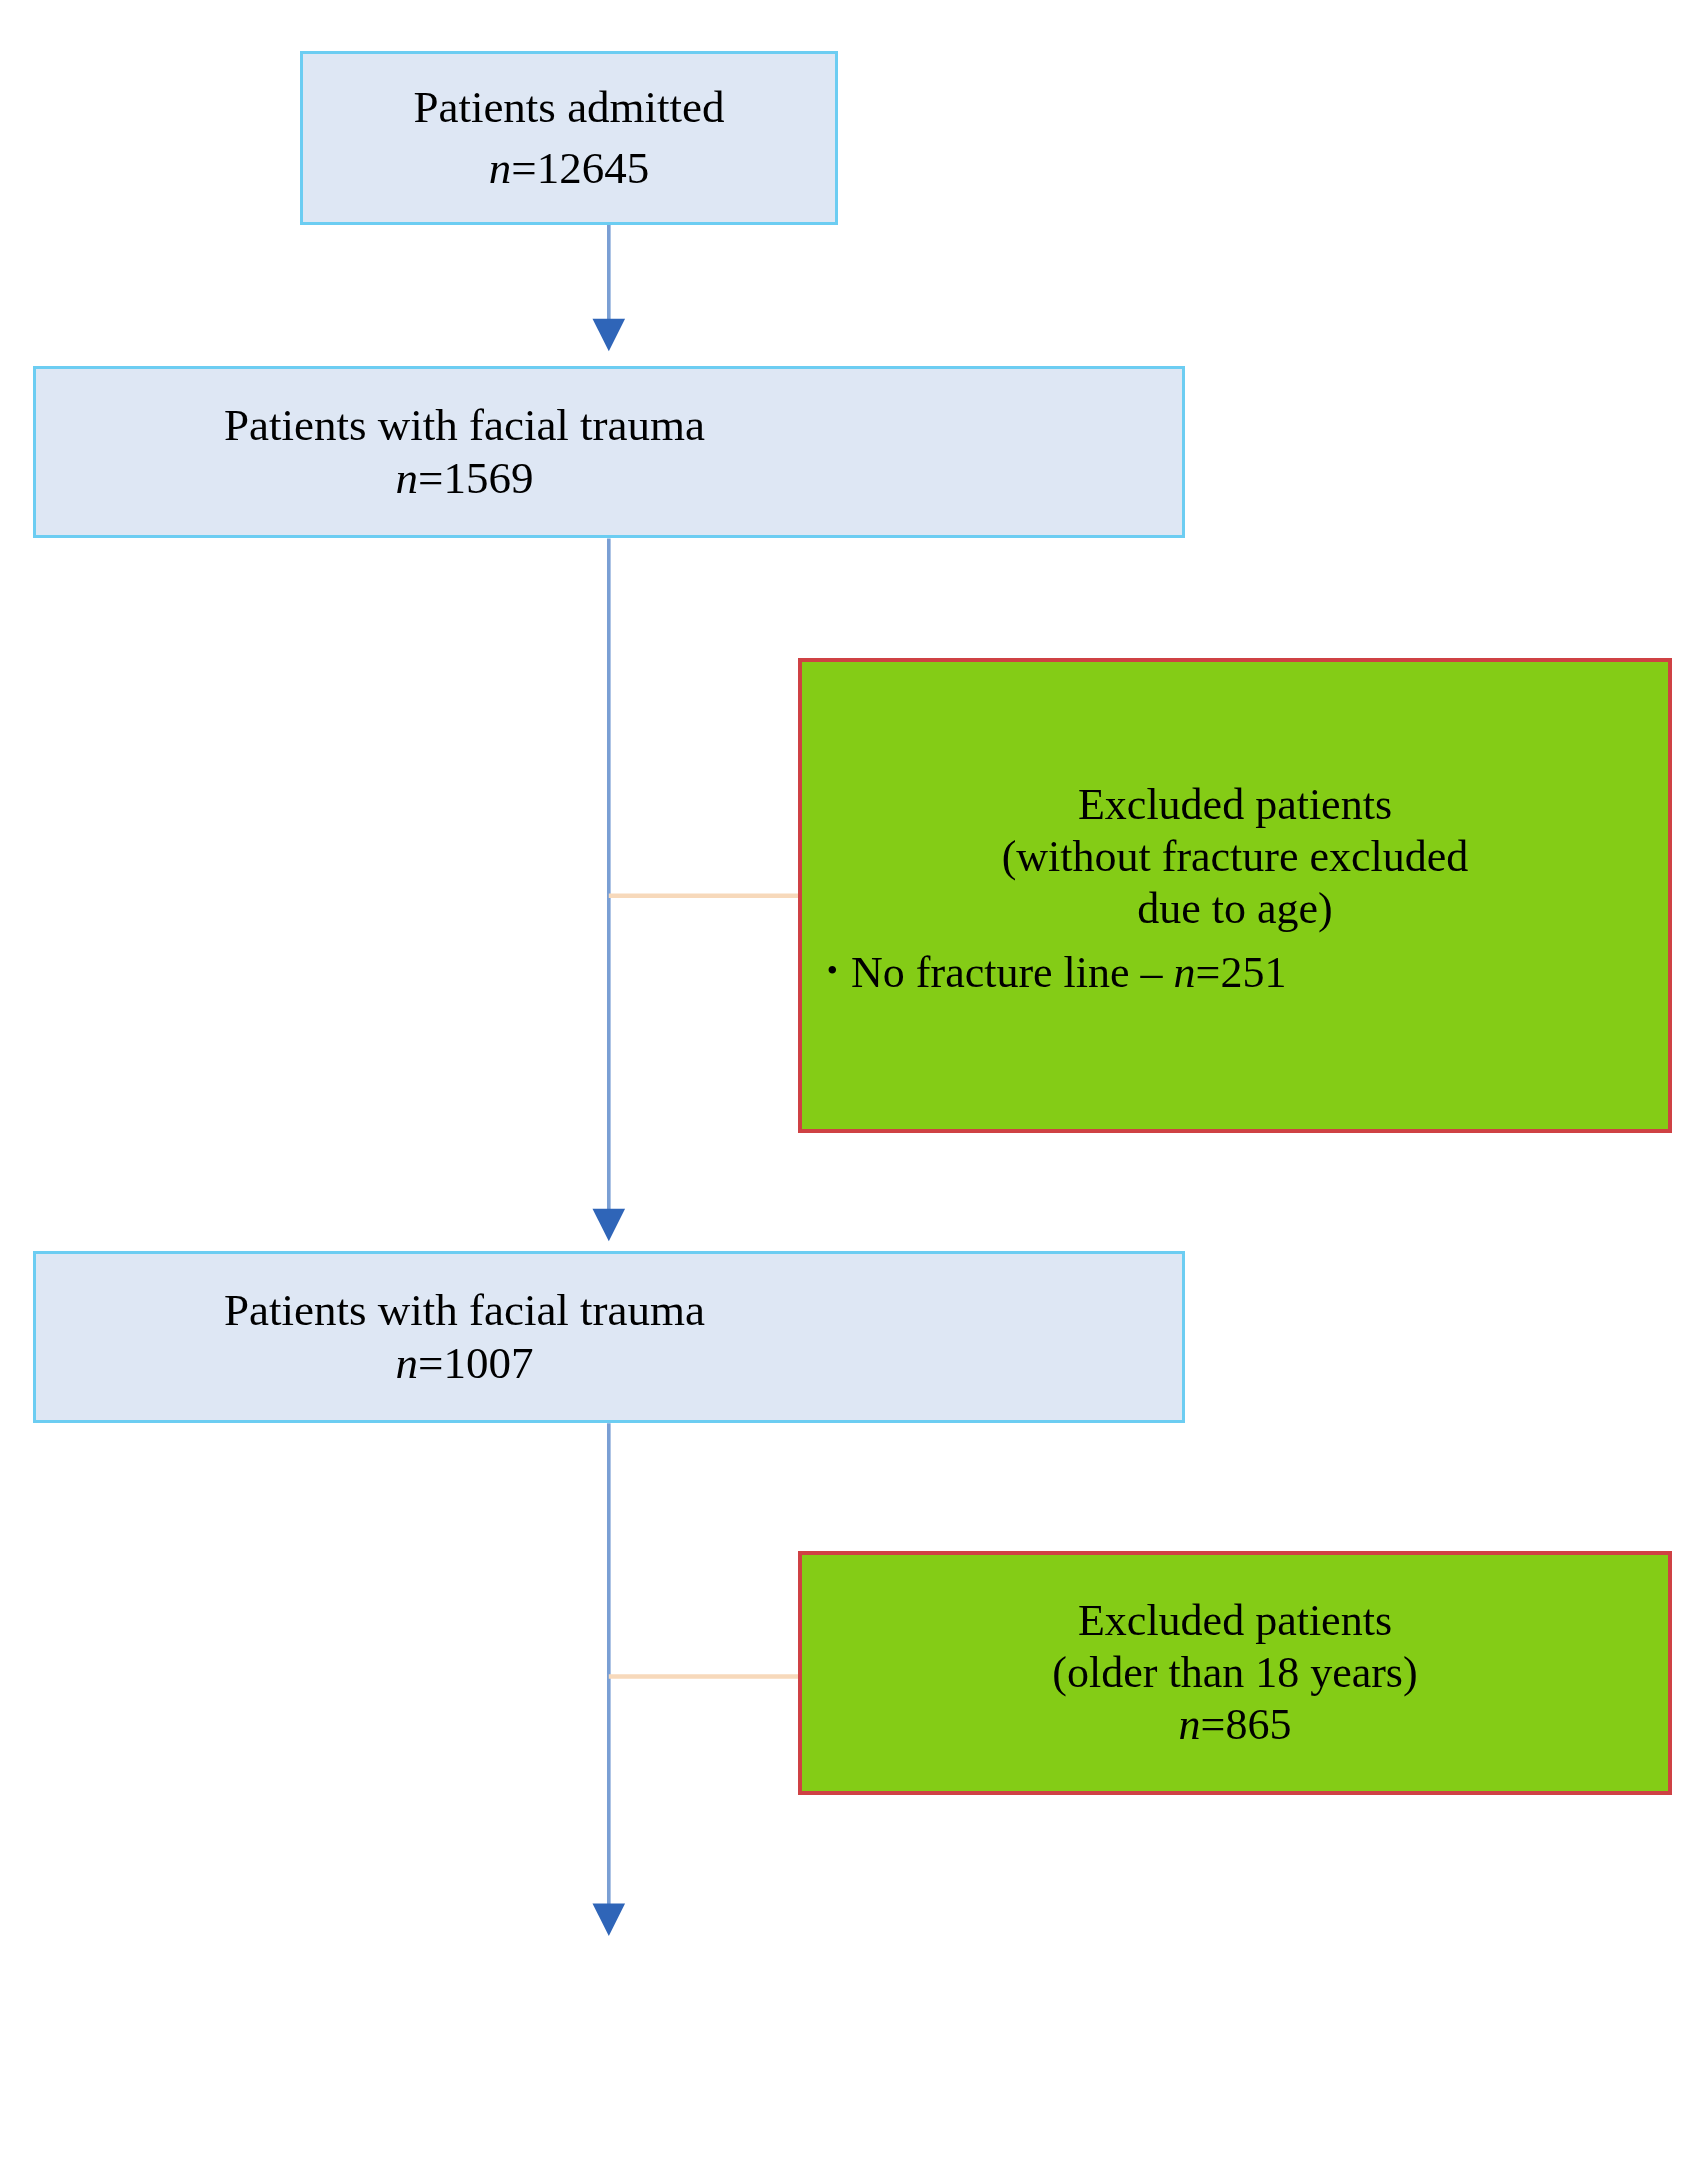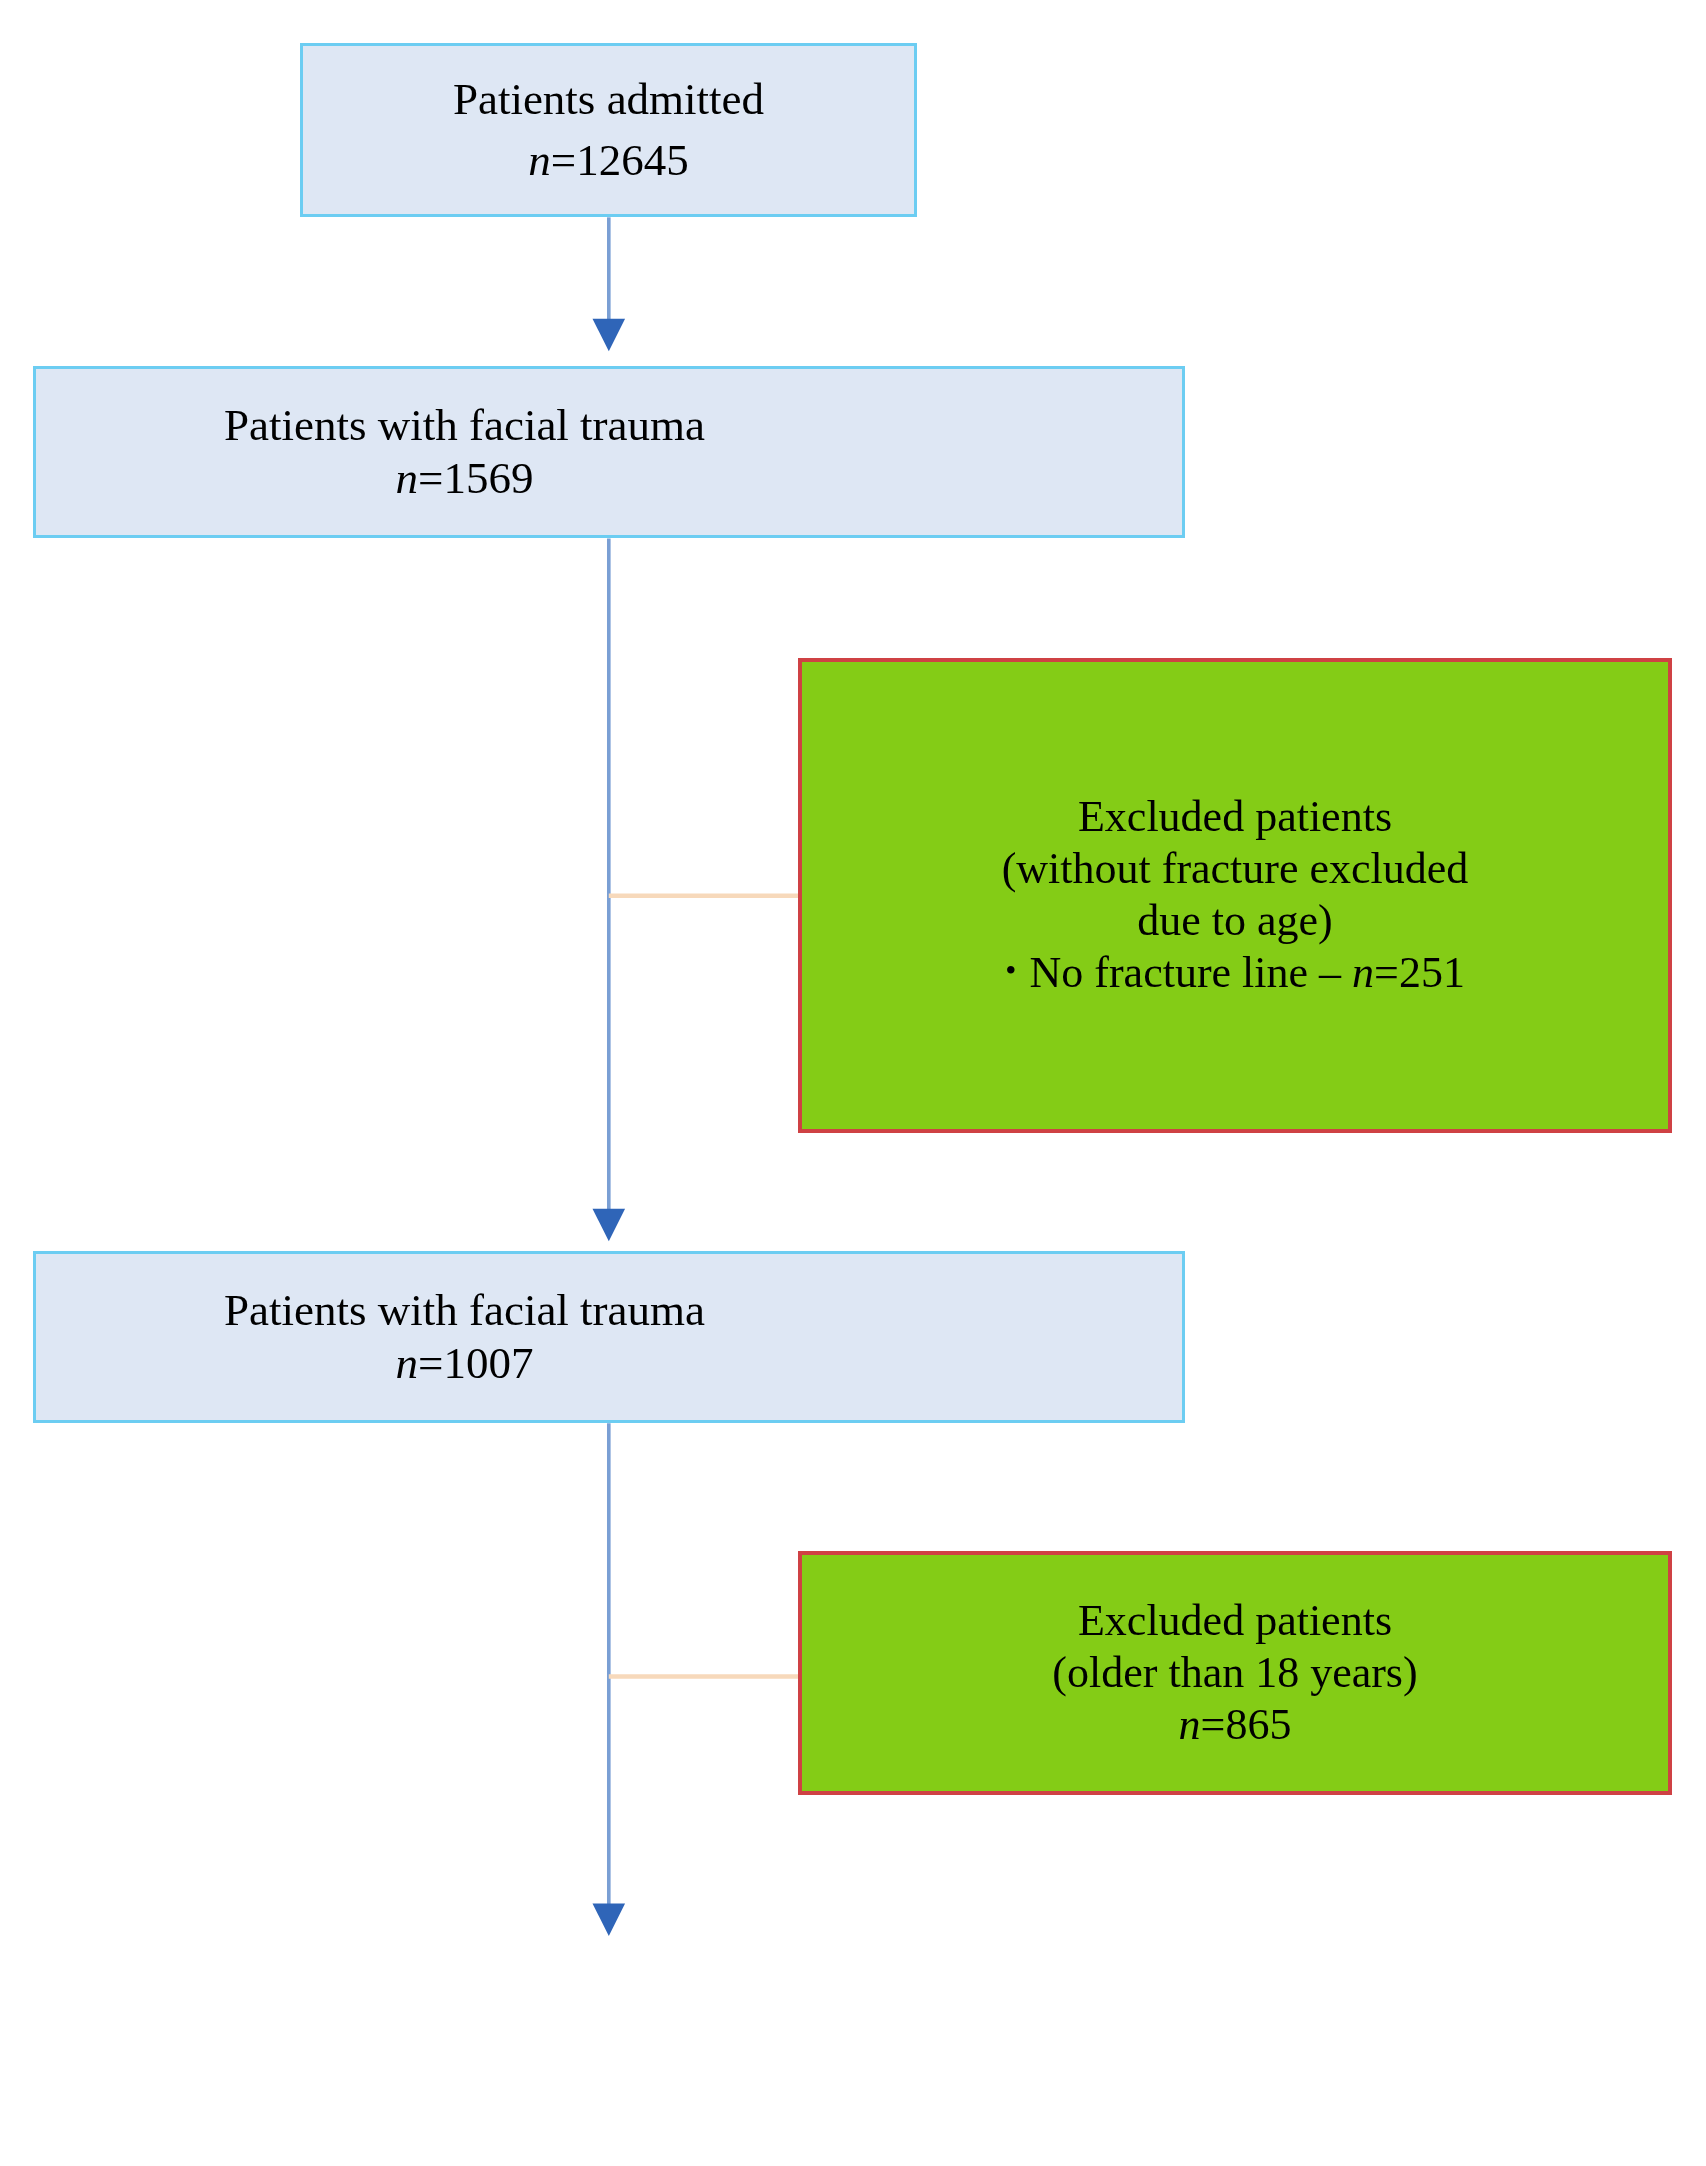--- a/index.html
+++ b/index.html
@@ -64,22 +64,22 @@
     display: block;
     white-space: nowrap;
   }
 
   .nitalic {
     font-style: italic;
   }
 
   
   #box-admitted {
-    left: 300px; top: 43px;
-    width: 617px; height: 174px;
+    left: 300px; top: 51px;
+    width: 538px; height: 174px;
     font-size: 45px;
     gap: 8px;
   }
 
   #box-facial-trauma-1 {
     left: 33px; top: 366px;
     width: 1152px; height: 172px;
     font-size: 45px;
     
     padding-right: 289px;
@@ -93,22 +93,22 @@
   }
 
   #box-excluded-1 .bullets {
     list-style: none;
     margin: 0;
     padding: 0;
     width: 100%;
   }
   #box-excluded-1 .bullets li {
     white-space: nowrap;
-    text-align: center;
-    margin: 0;
+    text-align: left;
+    margin: 12px;
     padding: 0;
   }
   #box-excluded-1 .bullets li .bullet-dot {
     font-size: 0.72em;
     vertical-align: 0.16em;
     margin-right: 0.42em;
   }
 
   #box-facial-trauma-2 {
     left: 33px; top: 1251px;

